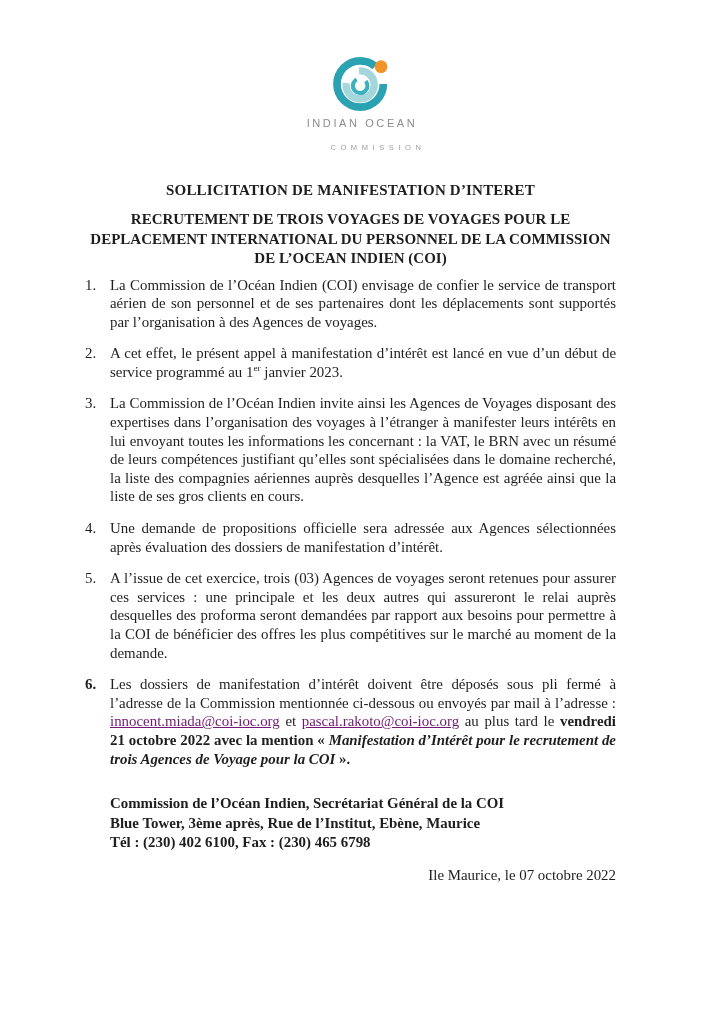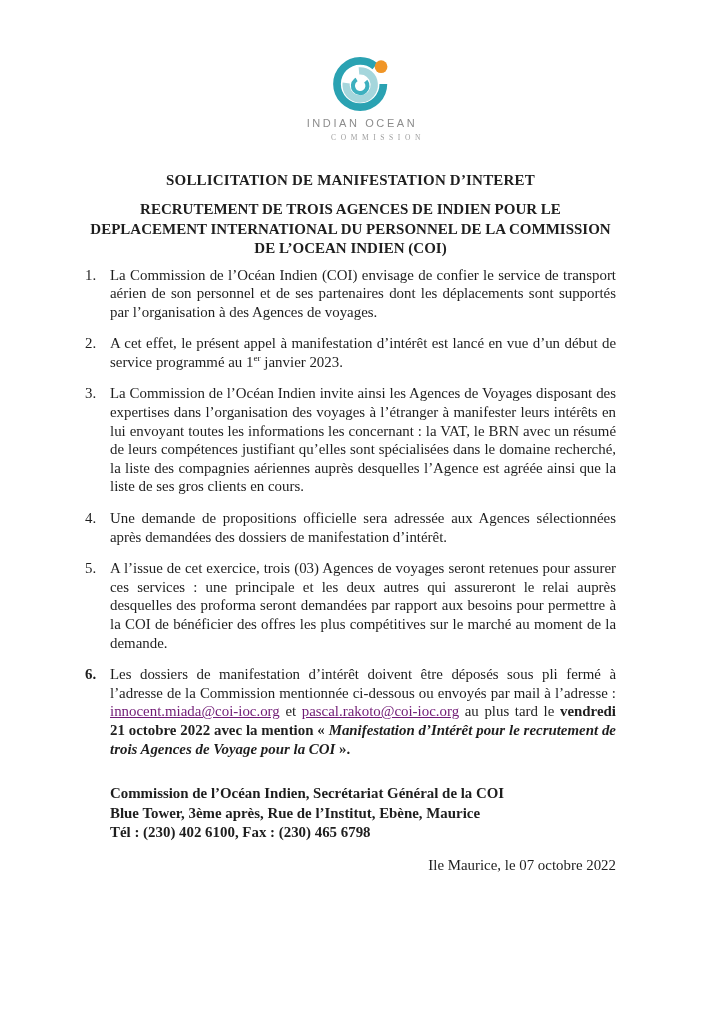--- a/index.html
+++ b/index.html
@@ -10,22 +10,22 @@
   }
   .content{padding:0 108px 0 85px;}
   
   .logo-block{padding-top:54px;text-align:center;}
   .logo-icon{display:block;margin:0 auto;}
   .logo-line1{
     font-family:"Liberation Sans","DejaVu Sans",sans-serif;
     font-size:11px;line-height:13px;letter-spacing:2.6px;color:#8c8c8c;margin-top:3px;
   }
   .logo-line2{
-    font-family:Liberation Serif, serif;
-    font-size:7.5px;line-height:9px;letter-spacing:4.6px;color:#9e9e9e;margin-top:3px;padding-left:32px;
+    font-family:Liberation Sans, sans-serif;
+    font-size:7.5px;line-height:9px;letter-spacing:4.6px;color:#9e9e9e;margin-top:13px;padding-left:32px;
   }
   
   .title{margin-top:29px;text-align:center;font-weight:bold;font-size:15px;line-height:18px;letter-spacing:0.2px;}
   .ref{margin-top:12px;text-align:center;font-weight:bold;font-size:15px;line-height:18px;}
   .subject{margin-top:11px;text-align:center;font-weight:bold;font-size:15px;line-height:19.5px;max-width:566px;margin-left:auto;margin-right:auto;}
   
   .list{margin-top:7px;font-size:14.9px;line-height:18.6px;}
   .item{display:flex;margin-bottom:13px;}
   .item .num{flex:none;width:25px;}
   .item .num.bold{font-weight:bold;}
@@ -53,42 +53,42 @@
 
       <circle cx="57" cy="14" r="7" fill="#f09526"></circle>
     </svg>
     <div class="logo-line1">INDIAN OCEAN</div>
     <div class="logo-line2">COMMISSION</div>
   </div>
 
   <div class="content">
 
     <div class="title">SOLLICITATION DE MANIFESTATION D’INTERET</div>
-    <div class="subject">RECRUTEMENT DE TROIS AGENCES DE INDIEN POUR LE DEPLACEMENT INTERNATIONAL DU PERSONNEL DE LA COMMISSION DE L’OCEAN INDIEN (COI)</div>
+    <div class="subject">RECRUTEMENT DE TROIS VOYAGES DE VOYAGES POUR LE DEPLACEMENT INTERNATIONAL DU PERSONNEL DE LA COMMISSION DE L’OCEAN INDIEN (COI)</div>
 
     <div class="list">
 
       <div class="item">
         <span class="num">1.</span>
         <span class="body">La Commission de l’Océan Indien (COI) envisage de confier le service de transport aérien de son personnel et de ses partenaires dont les déplacements sont supportés par l’organisation à des Agences de voyages.</span>
       </div>
 
       <div class="item">
         <span class="num">2.</span>
         <span class="body"><span>A cet effet, le présent appel à manifestation d’intérêt est lancé en vue d’un début de service programmé au 1</span><sup>er</sup><span> janvier 2023.</span></span>
       </div>
 
       <div class="item">
         <span class="num">3.</span>
         <span class="body">La Commission de l’Océan Indien invite ainsi les Agences de Voyages disposant des expertises dans l’organisation des voyages à l’étranger à manifester leurs intérêts en lui envoyant toutes les informations les concernant : la VAT, le BRN avec un résumé de leurs compétences justifiant qu’elles sont spécialisées dans le domaine recherché, la liste des compagnies aériennes auprès desquelles l’Agence est agréée ainsi que la liste de ses gros clients en cours.</span>
       </div>
 
       <div class="item">
         <span class="num">4.</span>
-        <span class="body">Une demande de propositions officielle sera adressée aux Agences sélectionnées après demandées des dossiers de manifestation d’intérêt.</span>
+        <span class="body">Une demande de propositions officielle sera adressée aux Agences sélectionnées après évaluation des dossiers de manifestation d’intérêt.</span>
       </div>
 
       <div class="item">
         <span class="num">5.</span>
         <span class="body">A l’issue de cet exercice, trois (03) Agences de voyages seront retenues pour assurer ces services : une principale et les deux autres qui assureront le relai auprès desquelles des proforma seront demandées par rapport aux besoins pour permettre à la COI de bénéficier des offres les plus compétitives sur le marché au moment de la demande.</span>
       </div>
 
       <div class="item">
         <span class="num bold">6.</span>
         <span class="body"><span>Les dossiers de manifestation d’intérêt doivent être déposés sous pli fermé à l’adresse de la Commission mentionnée ci-dessous ou envoyés par mail à l’adresse : </span><a class="mail">innocent.miada@coi-ioc.org</a><span> et </span><a class="mail">pascal.rakoto@coi-ioc.org</a><span> au plus tard le </span><b>vendredi 21 octobre 2022 avec la mention « </b><span class="bi">Manifestation d’Intérêt pour le recrutement de trois Agences de Voyage pour la COI</span><b> ».</b></span>

